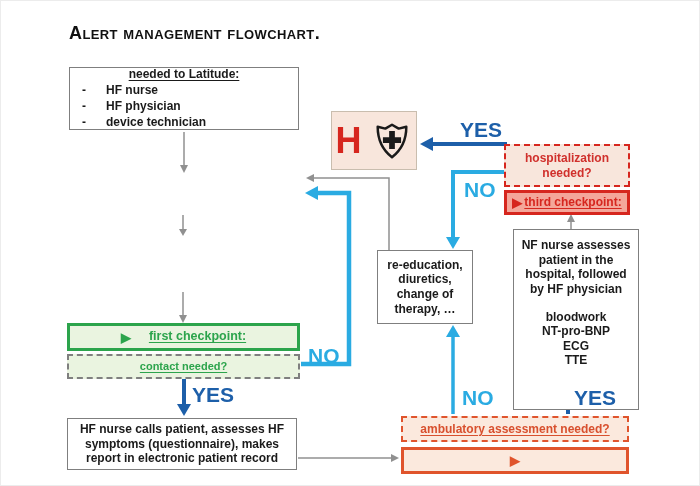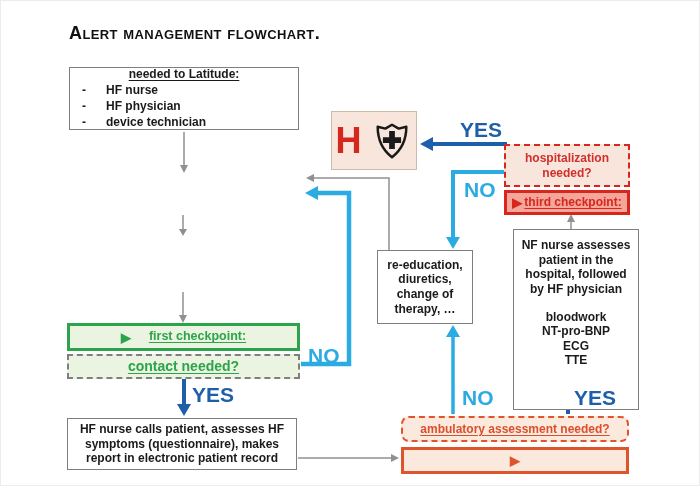--- a/index.html
+++ b/index.html
@@ -129,21 +129,21 @@
     </div>
   </div>
 
 
 
   <div class="box greenbox" style="left:66px;top:322px;width:233px;height:28px;font-size:12.5px;">
     <span class="tri">▶</span>
     <span class="u">first checkpoint:</span>
   </div>
 
-  <div class="box greendash" style="left:66px;top:353px;width:233px;height:25px;font-size:14px;">
+  <div class="box greendash" style="left:66px;top:353px;width:233px;height:25px;font-size:11px;">
     <span class="u">contact needed?</span>
   </div>
 
   <div class="box" style="left:66px;top:417px;width:230px;height:52px;">
     <div>HF nurse calls patient, assesses HF symptoms (questionnaire), makes report in electronic patient record</div>
   </div>
 
   <div class="box hospital" style="left:330px;top:110px;width:86px;height:59px;">
     <span class="hletter">H</span>
     <span style="display:inline-flex;">
@@ -170,21 +170,21 @@
       <div>NT-pro-BNP</div>
       <div>ECG</div>
       <div>TTE</div>
     </div>
   </div>
 
   <div class="box" style="left:376px;top:249px;width:96px;height:74px;">
     <div>re-education, diuretics, change of therapy, …</div>
   </div>
 
-  <div class="box orangedash" style="left:400px;top:415px;width:228px;height:26px;border-radius:8px;">
+  <div class="box orangedash" style="left:400px;top:415px;width:228px;height:26px;">
     <span class="u">ambulatory assessment needed?</span>
   </div>
 
   <div class="box orangebox" style="left:400px;top:446px;width:228px;height:27px;font-size:12.5px;">
     <span class="tri">▶</span>
   </div>
 
   <div class="lbl yes" style="left:191px;top:383px;">YES</div>
   <div class="lbl no" style="left:307px;top:344px;">NO</div>
   <div class="lbl yes" style="left:459px;top:118px;">YES</div>

